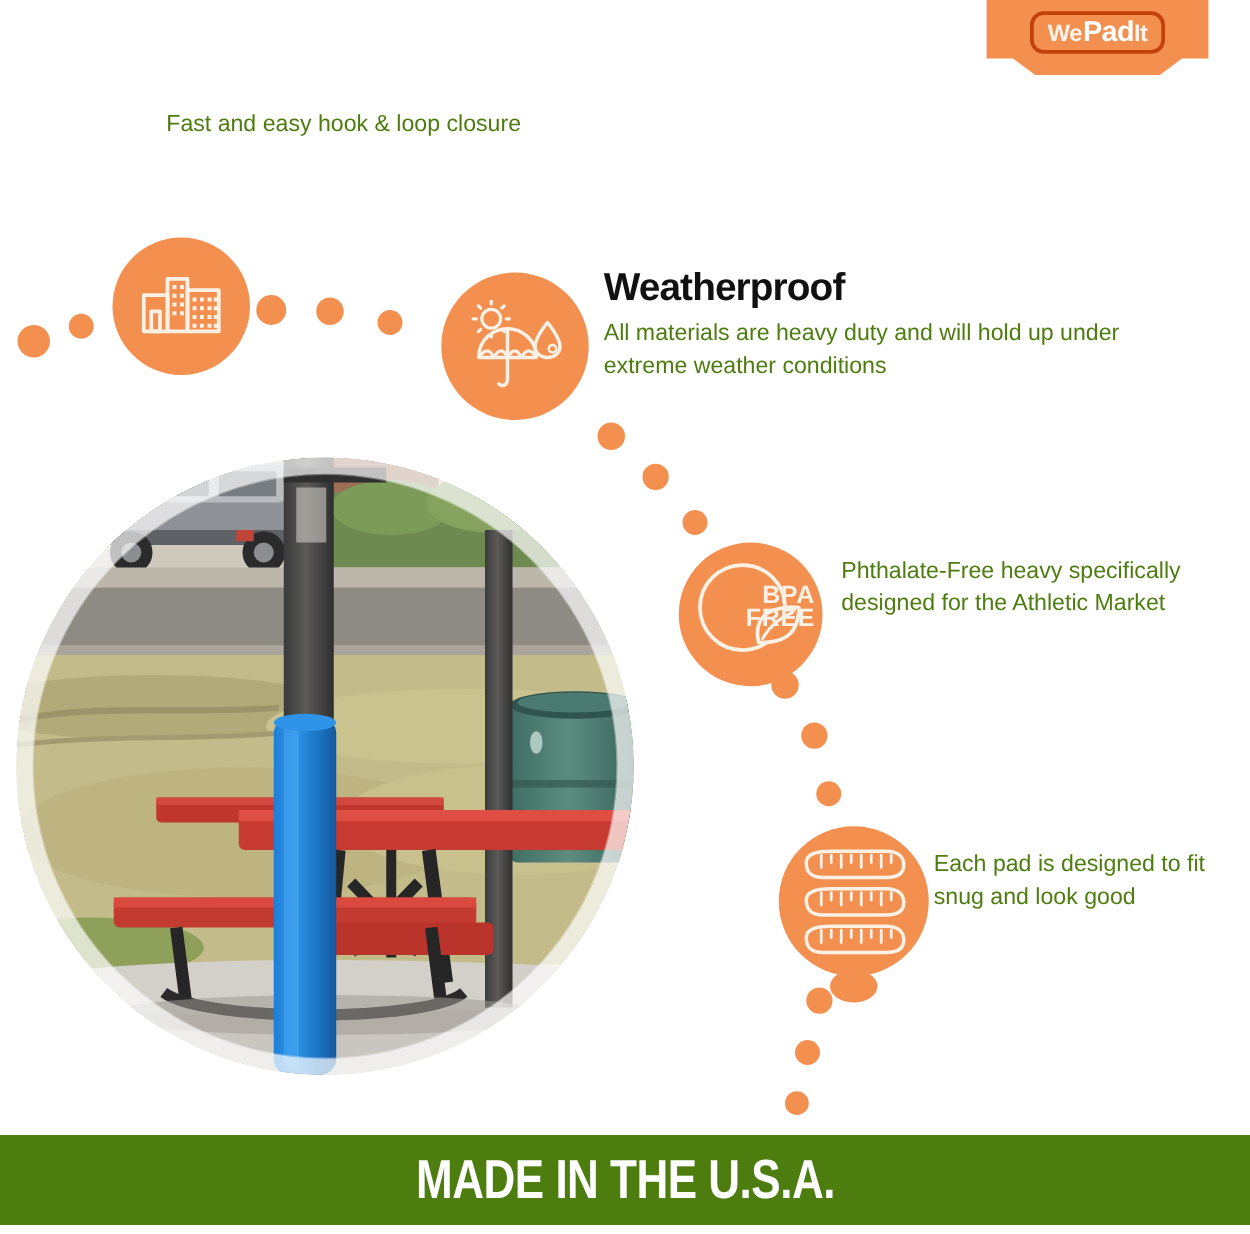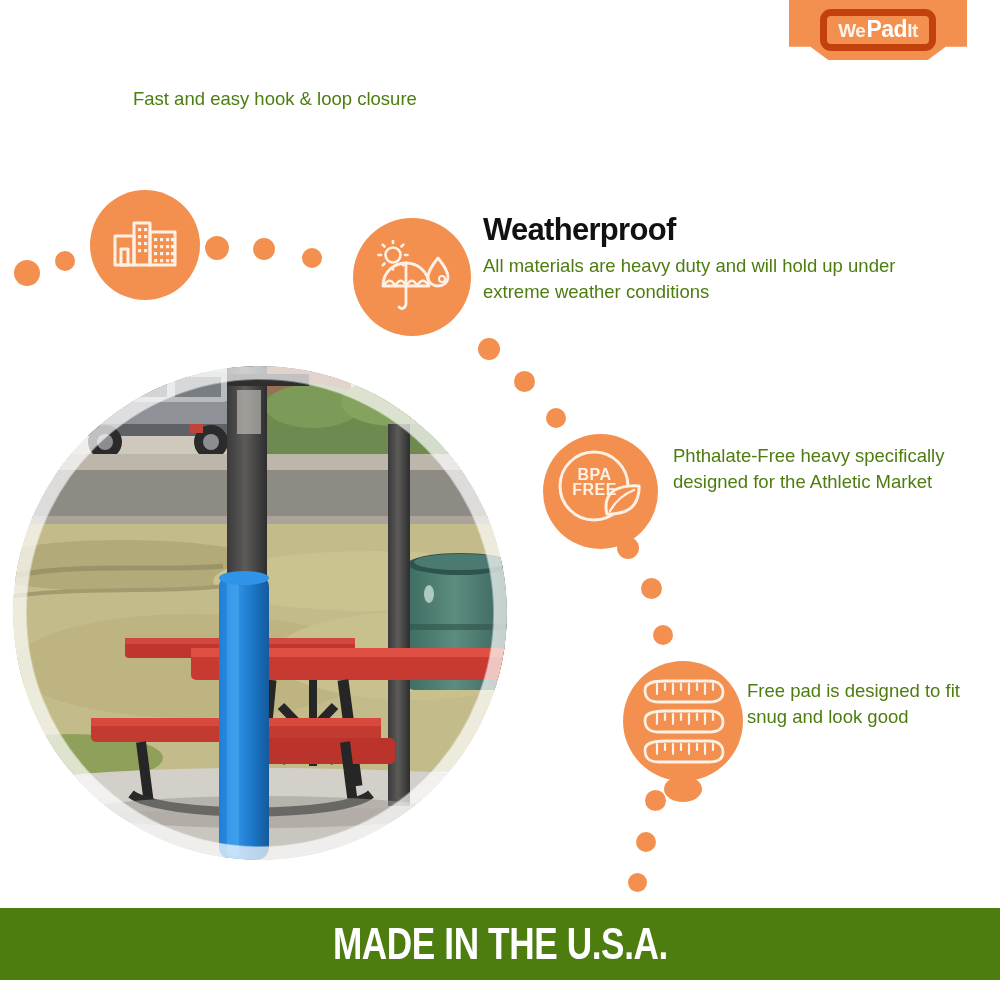--- a/index.html
+++ b/index.html
@@ -15,21 +15,21 @@
   #logo-banner{
     position:absolute; left:789px; top:0px;
     width:178px; height:60px;
     background:#F4904F;
     -webkit-clip-path: polygon(0 0, 100% 0, 100% 78%, 88% 78%, 78% 100%, 22% 100%, 12% 78%, 0 78%);
     clip-path: polygon(0 0, 100% 0, 100% 78%, 88% 78%, 78% 100%, 22% 100%, 12% 78%, 0 78%);
     display:flex; align-items:flex-start; justify-content:center;
     padding-top:9px;
   }
   #logo-inner{
-    border:7px solid #c2410c;
+    border:3px solid #c2410c;
     border-radius:11px;
     padding:2px 11px 3px 11px;
     display:flex; align-items:baseline;
     line-height:1;
   }
   .logo-we{ font-size:19px; font-weight:700; color:#FDF3EA; letter-spacing:-.5px;}
   .logo-pad{ font-size:23px; font-weight:800; color:#FFFFFF; letter-spacing:-.5px; margin-left:1px;}
   .logo-it{ font-size:19px; font-weight:700; color:#FDF3EA; letter-spacing:-.5px;}
 
   
@@ -56,23 +56,23 @@
     display:flex; align-items:center; justify-content:center;
   }
   .badge svg{ display:block; }
 
   #badge-install{ left:90px;  top:190px; width:110px; height:110px; }
   #badge-weather{ left:353px; top:218px; width:118px; height:118px; }
   #badge-bpa{     left:543px; top:434px; width:115px; height:115px; }
   #badge-fit{     left:623px; top:661px; width:120px; height:120px; }
 
   .bpa-text{
-    position:absolute; width:100%; text-align:center;
+    position:absolute; width:100%; text-align:right;
     color:#FDF0E4; font-weight:800; line-height:0.95;
-    font-size:16px; letter-spacing:.5px;
+    font-size:20px; letter-spacing:.5px;
     left:-6px; top:33px;
   }
   .bpa-text span{ display:block; }
 
   
   .dot{ position:absolute; border-radius:50%; background:#F4904F; }
 
   
   #photo-circle{
     position:absolute; left:13px; top:366px;
@@ -111,21 +111,21 @@
 <div class="block" id="block-weather">
   <h2>Weatherproof</h2>
   <p>All materials are heavy duty and will hold up under extreme weather conditions</p>
 </div>
 
 <div class="block" id="block-phthalate">
   <p>Phthalate-Free heavy specifically designed for the Athletic Market</p>
 </div>
 
 <div class="block" id="block-fit">
-  <p>Free pad is designed to fit snug and look good</p>
+  <p>Each pad is designed to fit snug and look good</p>
 </div>
 
 <div class="dot" style="left:14px;  top:260px; width:26px; height:26px;"></div>
 <div class="dot" style="left:55px;  top:251px; width:20px; height:20px;"></div>
 <div class="dot" style="left:205px; top:236px; width:24px; height:24px;"></div>
 <div class="dot" style="left:253px; top:238px; width:22px; height:22px;"></div>
 <div class="dot" style="left:302px; top:248px; width:20px; height:20px;"></div>
 
 <div class="dot" style="left:478px; top:338px; width:22px; height:22px;"></div>
 <div class="dot" style="left:514px; top:371px; width:21px; height:21px;"></div>

